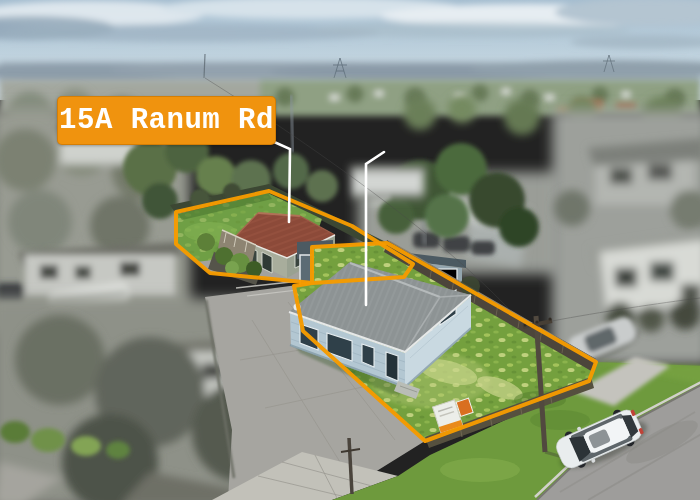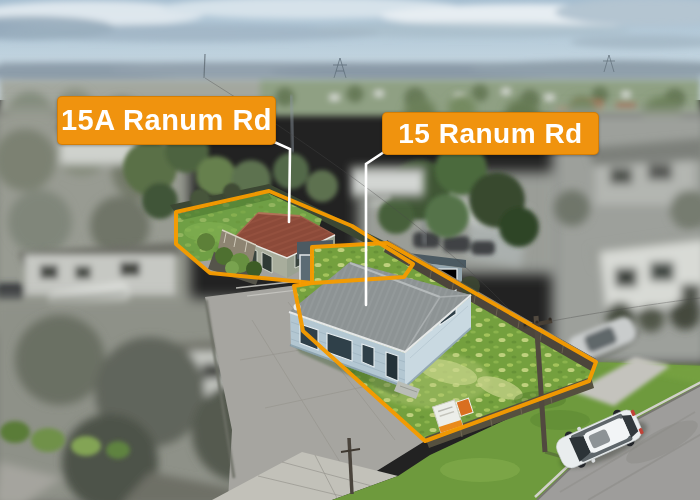--- a/index.html
+++ b/index.html
@@ -1,17 +1,17 @@
 <!DOCTYPE html>
 <html style="--label-bg: #F0930E; --label-text: #FFFFFF; --outline: #F59B00; --leader: #FFFFFF;"><head>
 <meta charset="utf-8">
 <style>
   html,body{margin:0;padding:0;background:#222;}
   #stage{position:relative;width:700px;height:500px;overflow:hidden;
-         font-family:Liberation Sans, sans-serif;}
+         font-family:Liberation Mono, monospace;}
   #scene{position:absolute;left:0;top:0;}
   .plabel{position:absolute;display:flex;align-items:center;justify-content:center;
           background:var(--label-bg,#F0930E);color:var(--label-text,#fff);
           font-weight:bold;border-radius:5px;letter-spacing:.5px;
           border:1px solid rgba(190,110,0,.55);
           box-shadow:0 1px 3px rgba(0,0,0,.28);
           white-space:nowrap;}
   #label-15a{left:57px;top:96px;width:217px;height:47px;font-size:29px;}
   #label-15{left:382px;top:112px;width:215px;height:41px;font-size:28px;}
   .win{fill:#2f4049;stroke:#e8eef1;stroke-width:1.1;}
@@ -435,14 +435,13 @@
     <path style="stroke:var(--outline,#F59B00)" d="M312,247 L387,243 L596,362 L589,381 L425,441 L303,331 L294,286 L312,283 Z" stroke-width="4" opacity=".97"></path>
   </g>
 
   <g fill="none" stroke-linecap="round">
     <polyline style="stroke:var(--leader,#fff)" points="272,141 290,149 289,222" stroke-width="2.6"></polyline>
     <polyline style="stroke:var(--leader,#fff)" points="384,152 366,164 366,305" stroke-width="2.6"></polyline>
   </g>
 </svg>
 
 <div class="plabel" id="label-15a">15A Ranum Rd</div>
-<div class="plabel" id="label-15">15 Ranum Rd</div>
 </div>
 
 </body></html>

